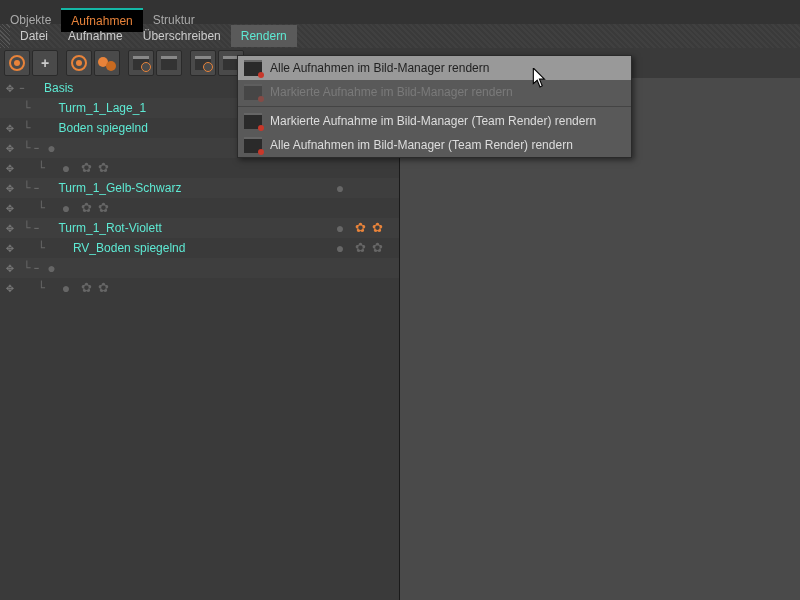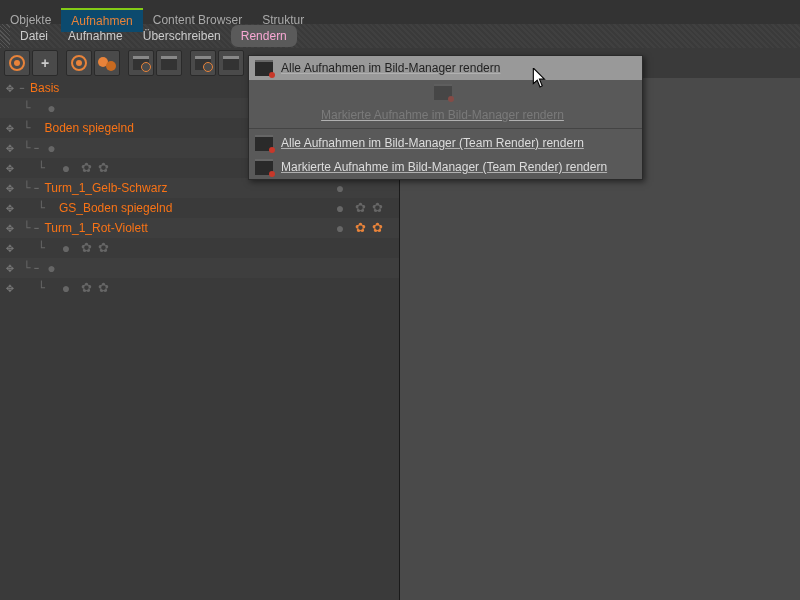--- a/index.html
+++ b/index.html
@@ -1,77 +1,76 @@
 <!DOCTYPE html>
 <html><head>
 <meta charset="utf-8">
 <style>
 * { margin: 0; padding: 0; box-sizing: border-box; font-family: Arial, sans-serif; }
 body { background: #3a3a3a; width: 800px; height: 600px; overflow: hidden; color: #b0b0b0; font-size: 12px; user-select: none; }
 
 .top-tabs { display: flex; background: #333; height: 24px; align-items: center; }
 .top-tab { padding: 2px 10px; color: #aaa; cursor: pointer; height: 100%; display: flex; align-items: center; margin-top: 16px; }
-.top-tab.active { background: #0c4a6e; color: #e8833a; border-top: 2px solid #84cc16; }
+.top-tab.active { background: #000000; color: #e8833a; border-top: 2px solid #14b8a6; }
 
 .menu-bar { display: flex; height: 24px; align-items: center; background: repeating-linear-gradient(45deg, #3a3a3a, #3a3a3a 2px, #404040 2px, #404040 4px); }
 .grip { width: 10px; height: 100%; background: repeating-linear-gradient(45deg, #555, #555 1px, #3a3a3a 1px, #3a3a3a 3px); }
 .menu-item { padding: 4px 10px; color: #ccc; cursor: pointer; }
-.menu-item.active { background: #5a5a5a; color: #f9a8d4; border-radius: 7px; }
+.menu-item.active { background: #5a5a5a; color: #5eead4; }
 
 .toolbar { display: flex; height: 30px; align-items: center; background: #3a3a3a; gap: 2px; padding: 2px 4px; position: relative; }
 .tool-btn { width: 26px; height: 26px; background: #4a4a4a; border: 1px solid #2a2a2a; display: flex; align-items: center; justify-content: center; cursor: pointer; border-radius: 2px; }
 .tool-spacer { width: 4px; }
 
 .icon-circle-o { width: 16px; height: 16px; border: 2px solid #e8833a; border-radius: 50%; position: relative; }
 .icon-circle-o::after { content: ''; position: absolute; width: 6px; height: 6px; background: #e8833a; border-radius: 50%; top: 3px; left: 3px; }
 .icon-balls { position: relative; width: 18px; height: 16px; }
 .icon-balls::before { content: ''; position: absolute; width: 10px; height: 10px; background: #e8833a; border-radius: 50%; left: 0; top: 2px; }
 .icon-balls::after { content: ''; position: absolute; width: 10px; height: 10px; background: #c86a20; border-radius: 50%; right: 0; bottom: 0; }
 .icon-clap { width: 16px; height: 14px; background: #333; border-top: 3px solid #888; position: relative; }
 .icon-gear-sm { width: 10px; height: 10px; border: 1px solid #e8833a; border-radius: 50%; position: absolute; right: -2px; bottom: -2px; background: #4a4a4a; }
 .icon-plus { color: #ccc; font-size: 14px; font-weight: bold; }
 
-.dropdown-menu { position: absolute; top: 55px; left: 248px; background: #595959; border: 1px solid #2a2a2a; box-shadow: 2px 2px 6px rgba(0,0,0,0.5); z-index: 100; min-width: 395px; text-decoration: underline; }
+.dropdown-menu { position: absolute; top: 55px; left: 237px; background: #595959; border: 1px solid #2a2a2a; box-shadow: 2px 2px 6px rgba(0,0,0,0.5); z-index: 100; min-width: 395px; }
 .dd-item { display: flex; align-items: center; padding: 4px 12px 4px 6px; gap: 8px; color: #ddd; cursor: pointer; white-space: nowrap; }
 .dd-item.highlighted { background: #999; color: #222; }
-.dd-item.disabled { color: #7a7a7a; flex-direction: column; }
+.dd-item.disabled { color: #7a7a7a; }
 .dd-sep { height: 1px; background: #444; margin: 2px 0; }
 .dd-icon { width: 18px; height: 16px; background: #2a2a2a; border-top: 2px solid #666; flex-shrink: 0; position: relative; }
 .dd-icon.disabled { opacity: 0.4; }
 .dd-icon::after { content: ''; position: absolute; width: 6px; height: 6px; background: #c8382a; border-radius: 50%; right: -2px; bottom: -2px; }
 
 .tags-bar { position: absolute; top: 82px; left: 400px; display: flex; align-items: center; height: 22px; z-index: 1; }
 .tags-label { padding: 0 10px; color: #bbb; }
 
 .content { display: flex; height: calc(100% - 78px); }
 .tree-panel { width: 400px; background: #3a3a3a; border-right: 1px solid #1a1a1a; overflow: hidden; }
 .right-panel { flex: 1; background: #4a4a4a; }
 
 .tree-row { display: flex; align-items: center; height: 20px; padding-left: 4px; }
 .tree-row:nth-child(even) { background: #3e3e3e; }
 .row-handle { width: 12px; color: #777; font-size: 10px; text-align: center; }
 .row-toggle { width: 12px; color: #888; font-size: 9px; text-align: center; cursor: pointer; }
-.row-name { flex: 1; color: #f97316; padding-left: 2px; white-space: nowrap; overflow: hidden; }
+.row-name { flex: 1; color: #5eead4; padding-left: 2px; white-space: nowrap; overflow: hidden; margin-left: 14px; }
 .row-dot { width: 18px; text-align: center; color: #666; font-size: 14px; }
 .row-icons { width: 50px; display: flex; gap: 3px; padding-left: 6px; }
 .mini-gear { width: 14px; height: 14px; position: relative; }
 .mini-gear.grey::before { content: '✿'; color: #666; font-size: 13px; line-height: 14px; }
 .mini-gear.orange::before { content: '✿'; color: #e8833a; font-size: 13px; line-height: 14px; }
 .tree-line { color: #666; font-family: monospace; }
 
 .cursor { position: absolute; top: 68px; left: 532px; z-index: 200; pointer-events: none; }
 .cursor svg { width: 16px; height: 20px; }
 </style>
 </head>
 <body>
 
 <div class="top-tabs">
   <div class="top-tab">Objekte</div>
   <div class="top-tab active">Aufnahmen</div>
-  <div class="top-tab">Content Browser</div>
   <div class="top-tab">Struktur</div>
 </div>
 
 <div class="menu-bar">
   <div class="grip"></div>
   <div class="menu-item">Datei</div>
   <div class="menu-item">Aufnahme</div>
   <div class="menu-item">Überschreiben</div>
   <div class="menu-item active">Rendern</div>
 </div>
@@ -119,25 +118,25 @@
     <div class="dd-icon"></div>
     <span>Alle Aufnahmen im Bild-Manager rendern</span>
   </div>
   <div class="dd-item disabled">
     <div class="dd-icon disabled"></div>
     <span>Markierte Aufnahme im Bild-Manager rendern</span>
   </div>
   <div class="dd-sep"></div>
   <div class="dd-item">
     <div class="dd-icon"></div>
-    <span>Alle Aufnahmen im Bild-Manager (Team Render) rendern</span>
+    <span>Markierte Aufnahme im Bild-Manager (Team Render) rendern</span>
   </div>
   <div class="dd-item">
     <div class="dd-icon"></div>
-    <span>Markierte Aufnahme im Bild-Manager (Team Render) rendern</span>
+    <span>Alle Aufnahmen im Bild-Manager (Team Render) rendern</span>
   </div>
 </div>
 
 <div class="cursor">
   <svg viewBox="0 0 12 18">
       <path d="M0,0 L0,14 L3.5,11 L6,17 L8,16 L5.5,10 L10,10 Z" fill="#fff" stroke="#000" stroke-width="1"></path>
     </svg>
 </div>
 
 <div class="content">
@@ -147,20 +146,21 @@
         <span class="tree-line" style="white-space: pre;"></span>
         <div class="row-toggle">−</div>
         <div class="row-name">Basis</div>
         <div class="row-dot">●</div>
         <div class="row-icons"></div>
       </div>
       <div class="tree-row">
         <div class="row-handle"></div>
         <span class="tree-line" style="white-space: pre;"> └</span>
         <div class="row-toggle"></div>
+        <div class="row-name">Turm_1_Lage_1</div>
         <div class="row-dot">●</div>
         <div class="row-icons"></div>
       </div>
       <div class="tree-row">
         <div class="row-handle">✥</div>
         <span class="tree-line" style="white-space: pre;"> └</span>
         <div class="row-toggle"></div>
         <div class="row-name">Boden spiegelnd</div>
         <div class="row-dot">●</div>
         <div class="row-icons"></div>
@@ -187,21 +187,20 @@
         <span class="tree-line" style="white-space: pre;"> └</span>
         <div class="row-toggle">−</div>
         <div class="row-name">Turm_1_Gelb-Schwarz</div>
         <div class="row-dot">●</div>
         <div class="row-icons"></div>
       </div>
       <div class="tree-row">
         <div class="row-handle">✥</div>
         <span class="tree-line" style="white-space: pre;">   └</span>
         <div class="row-toggle"></div>
-        <div class="row-name">GS_Boden spiegelnd</div>
         <div class="row-dot">●</div>
         <div class="row-icons">
           <div class="mini-gear grey"></div>
           <div class="mini-gear grey"></div>
         </div>
       </div>
       <div class="tree-row">
         <div class="row-handle">✥</div>
         <span class="tree-line" style="white-space: pre;"> └</span>
         <div class="row-toggle">−</div>
@@ -209,20 +208,21 @@
         <div class="row-dot">●</div>
         <div class="row-icons">
           <div class="mini-gear orange"></div>
           <div class="mini-gear orange"></div>
         </div>
       </div>
       <div class="tree-row">
         <div class="row-handle">✥</div>
         <span class="tree-line" style="white-space: pre;">   └</span>
         <div class="row-toggle"></div>
+        <div class="row-name">RV_Boden spiegelnd</div>
         <div class="row-dot">●</div>
         <div class="row-icons">
           <div class="mini-gear grey"></div>
           <div class="mini-gear grey"></div>
         </div>
       </div>
       <div class="tree-row">
         <div class="row-handle">✥</div>
         <span class="tree-line" style="white-space: pre;"> └</span>
         <div class="row-toggle">−</div>

